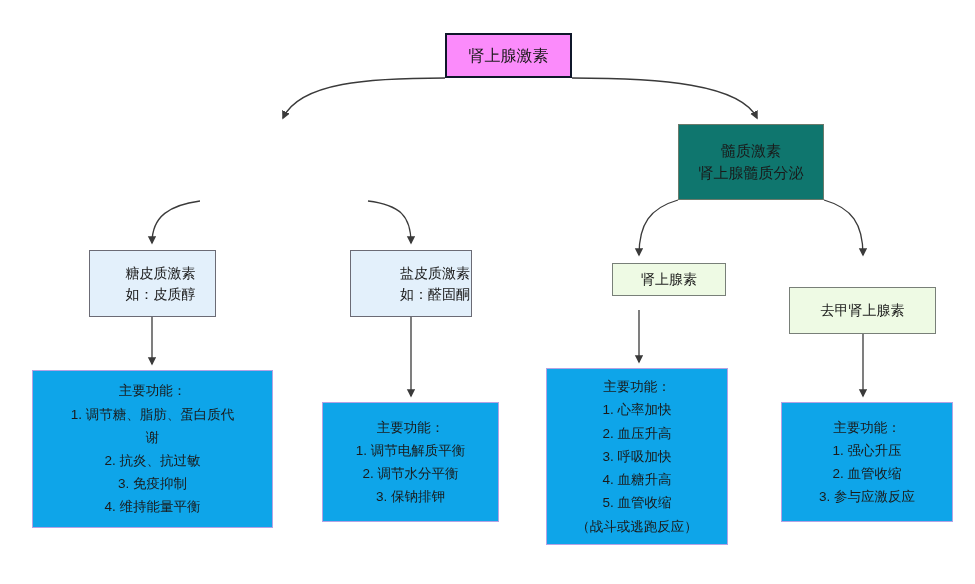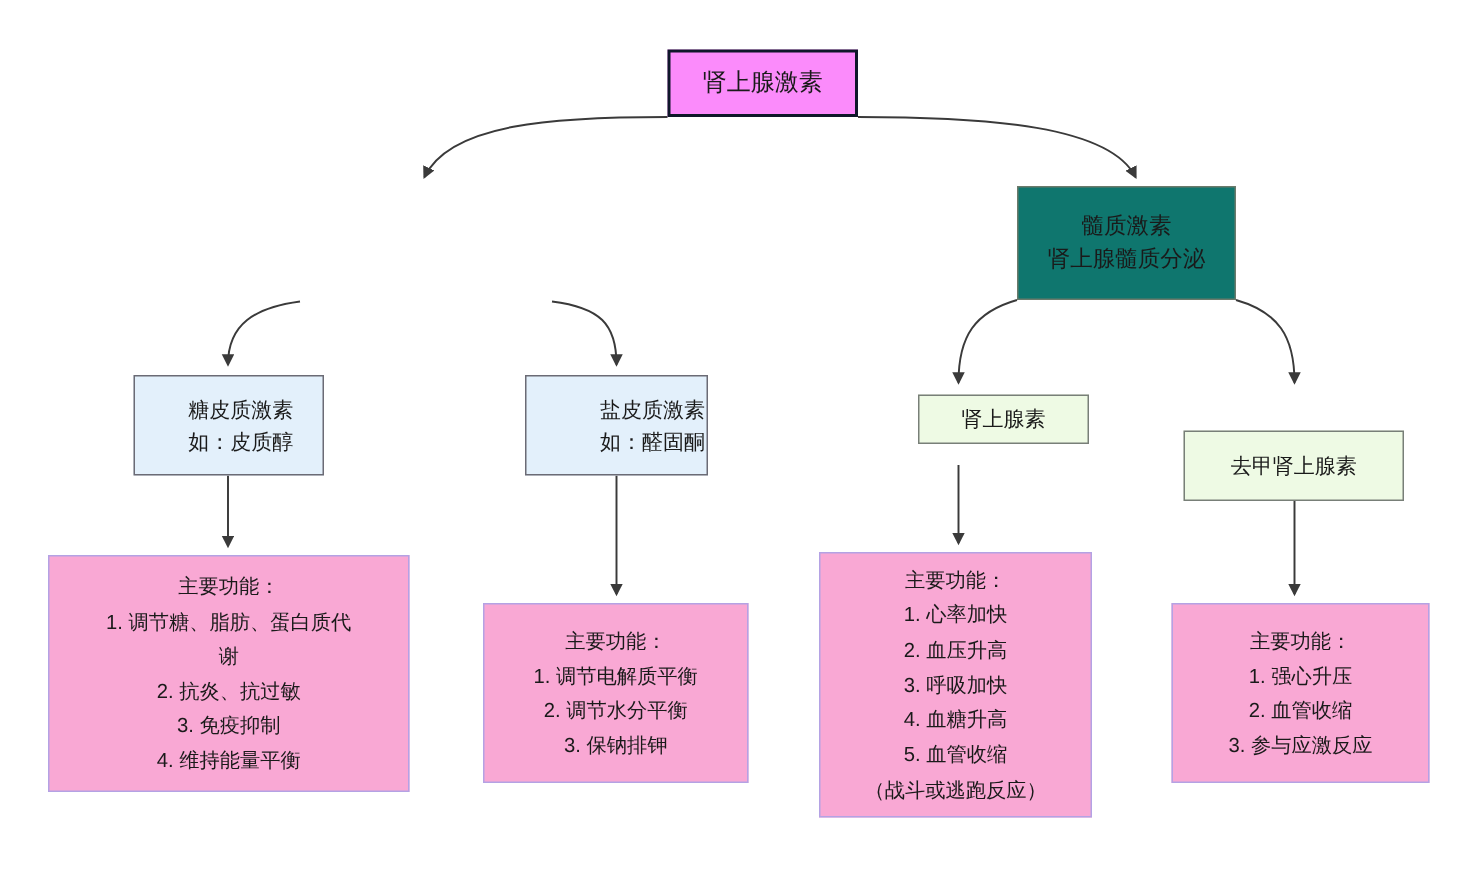--- a/index.html
+++ b/index.html
@@ -61,21 +61,21 @@
     background: #e3f0fb;
     border: 1.4px solid #6b6b75;
     font-size: 14px;
   }
   .n-green {
     background: #eefae4;
     border: 1.4px solid #787f78;
     font-size: 14px;
   }
   .n-func {
-    background: #f9a8d4;
+    background: #0ea5e9;
     border: 1.6px solid #b4a2e4;
     font-size: 13.5px;
     line-height: 1.72;
     padding: 0 8px;
   }
 </style>
 </head>
 <body>
 
 <div id="canvas">

